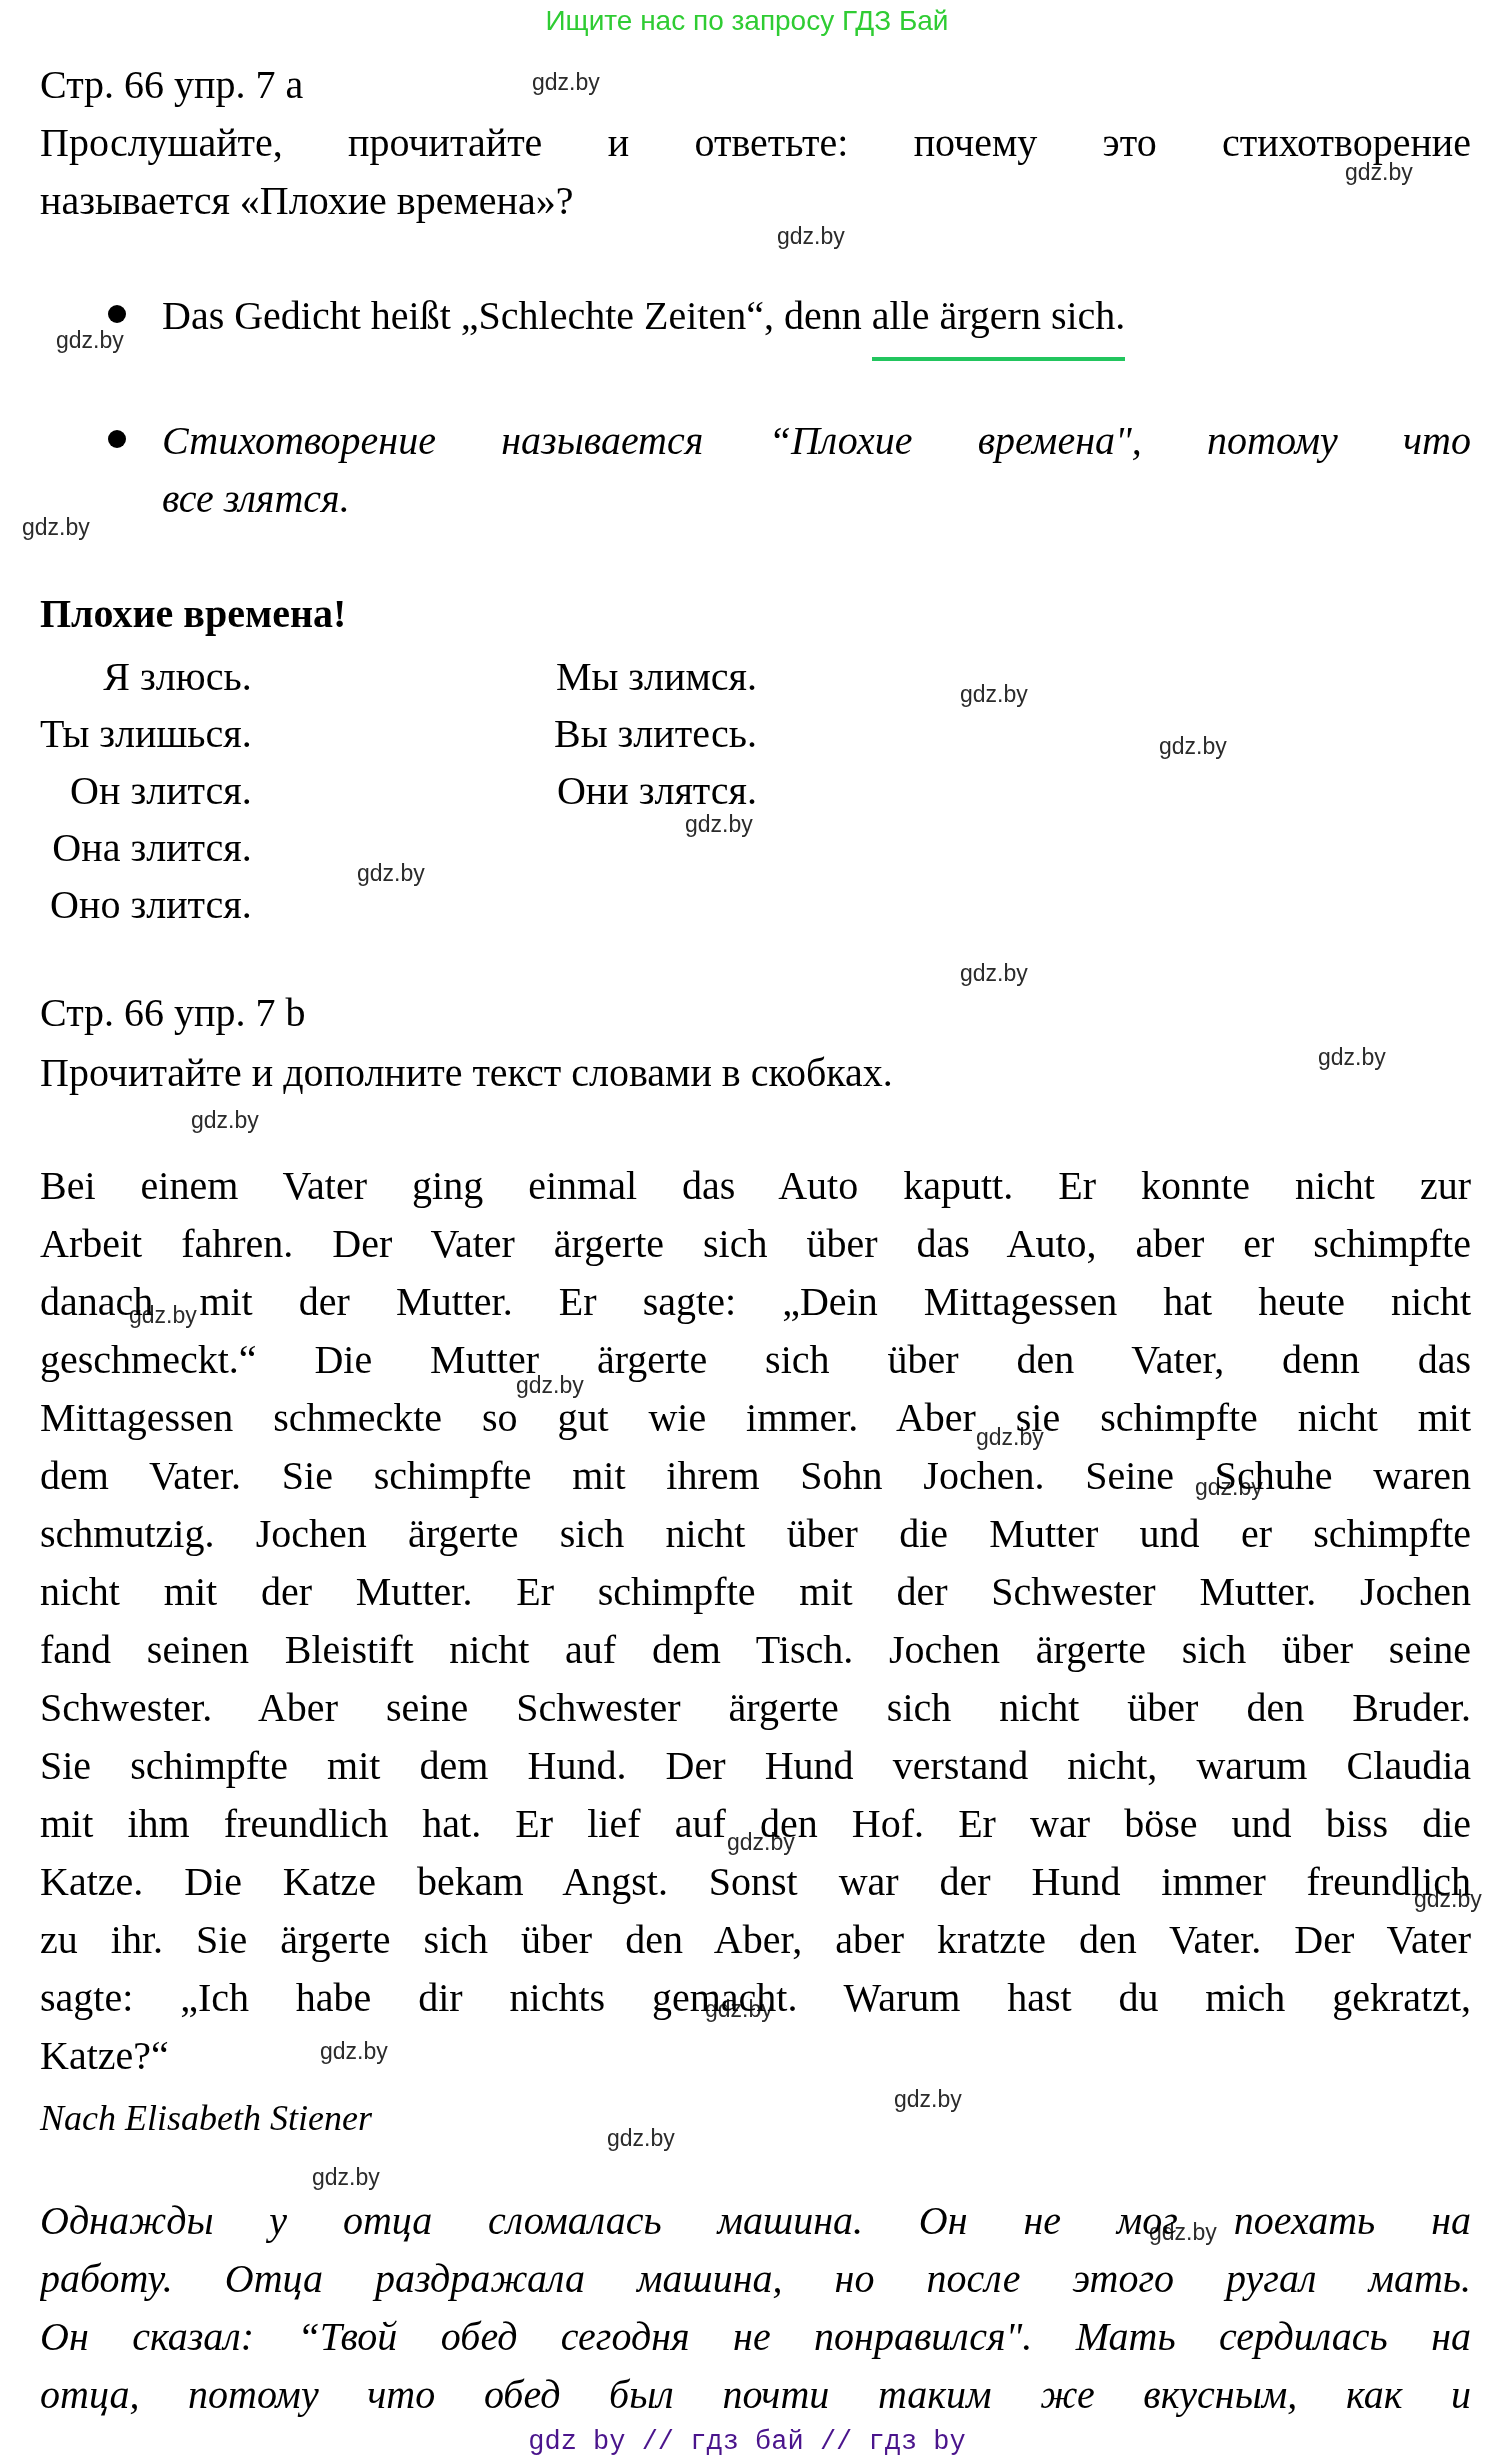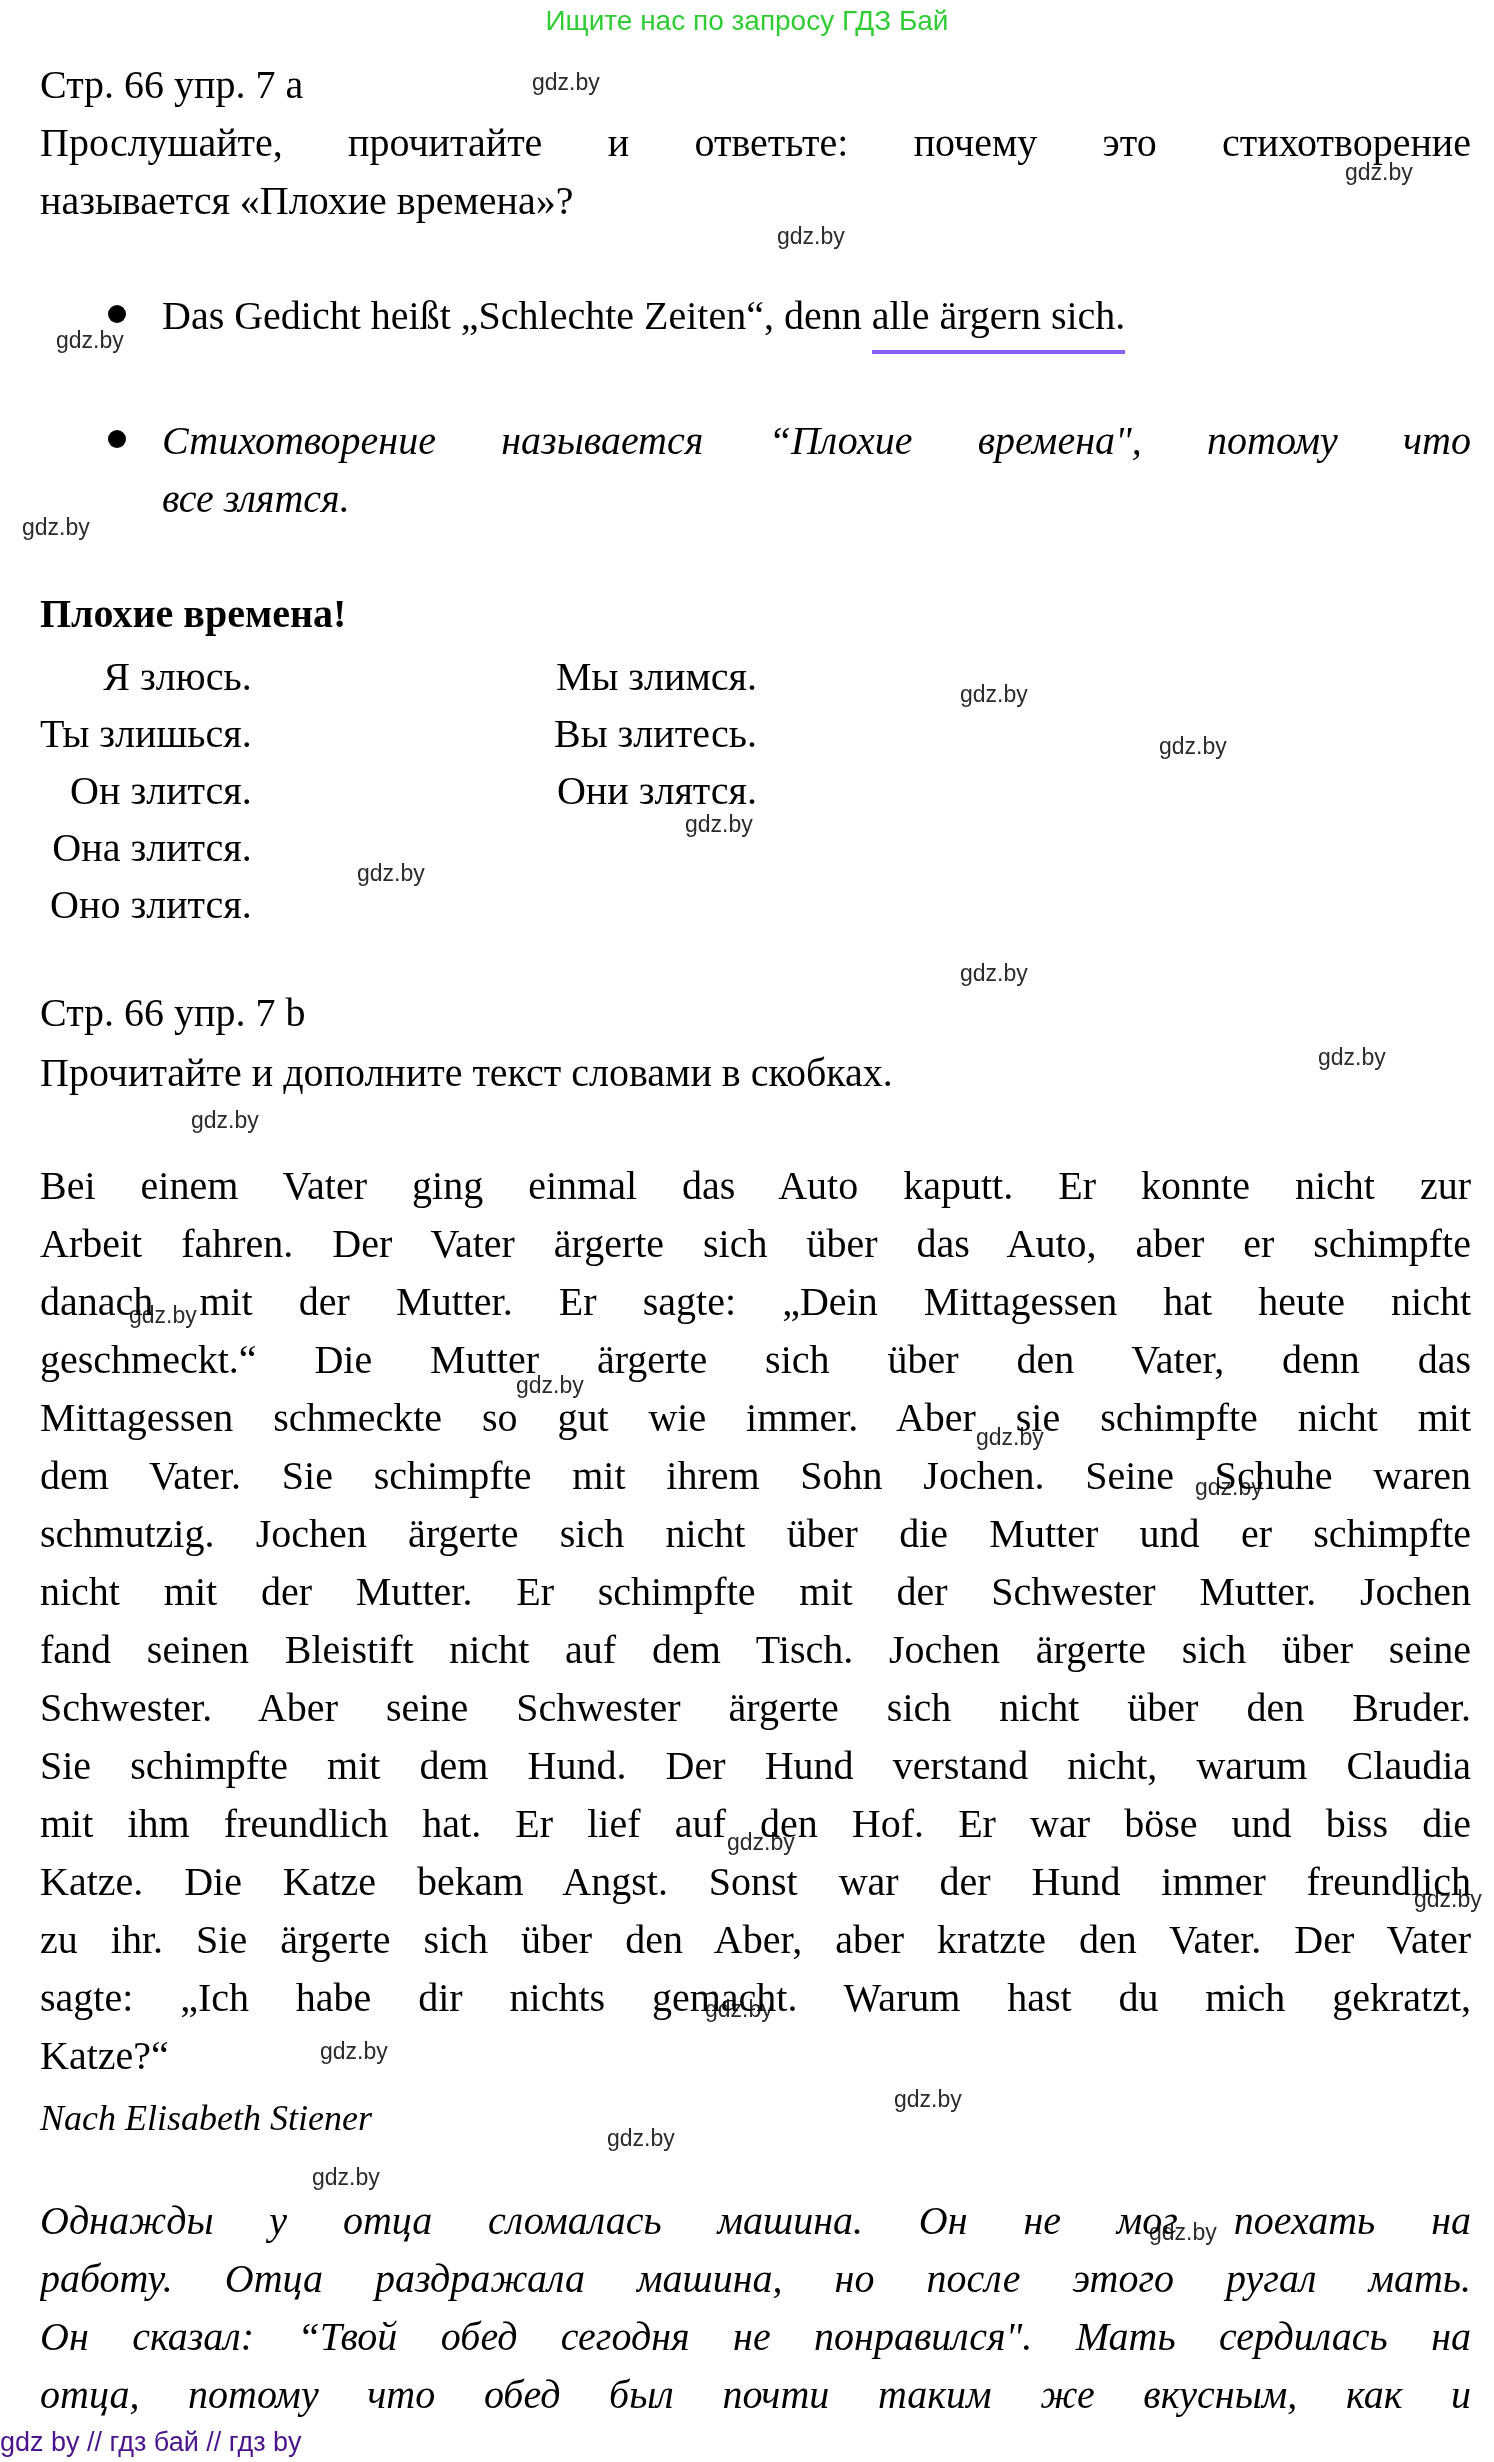--- a/index.html
+++ b/index.html
@@ -39,21 +39,21 @@
   .block{
     position:absolute;left:40px;width:1431px;
     font-size:40px;line-height:58px;
   }
   .jline{
     text-align:justify;
     height:58px;overflow:hidden;
   }
   .jline::after{content:"";display:inline-block;width:100%;}
   .nline{height:58px;white-space:nowrap;}
-  .u{border-bottom:4px solid #8b5cf6;padding-bottom:12px;font-family:Liberation Serif, serif;}
+  .u{border-bottom:4px solid #22c55e;padding-bottom:19px;font-family:Liberation Serif, serif;}
   .italic{font-style:italic;}
   .bullet{position:absolute;left:0;width:1494px;}
   .dot{
     position:absolute;left:108px;top:17.5px;
     width:18.3px;height:18.3px;border-radius:50%;
     background:#000;
   }
   .btext{
     position:absolute;left:162px;width:1309px;
     font-size:40px;line-height:58px;
@@ -69,21 +69,22 @@
   .poem-col div{white-space:nowrap;text-align:right;}
   .col1{left:40px;}
   .col2{left:554px;}
   .author{
     position:absolute;left:40px;top:2089px;
     font-size:36px;line-height:58px;
     font-style:italic;white-space:nowrap;
   }
   .footer{
     position:absolute;top:2427px;left:0;width:100%;
-    font-family:Liberation Sans, sans-serif;
+    text-align:center;
+    font-family:Liberation Mono, monospace;
     font-size:27px;
     color:var(--purple);
   }
 </style>
 </head>
 <body>
 
 <div class="page">
 
   <div class="promo">Ищите нас по запросу ГДЗ Бай</div>

